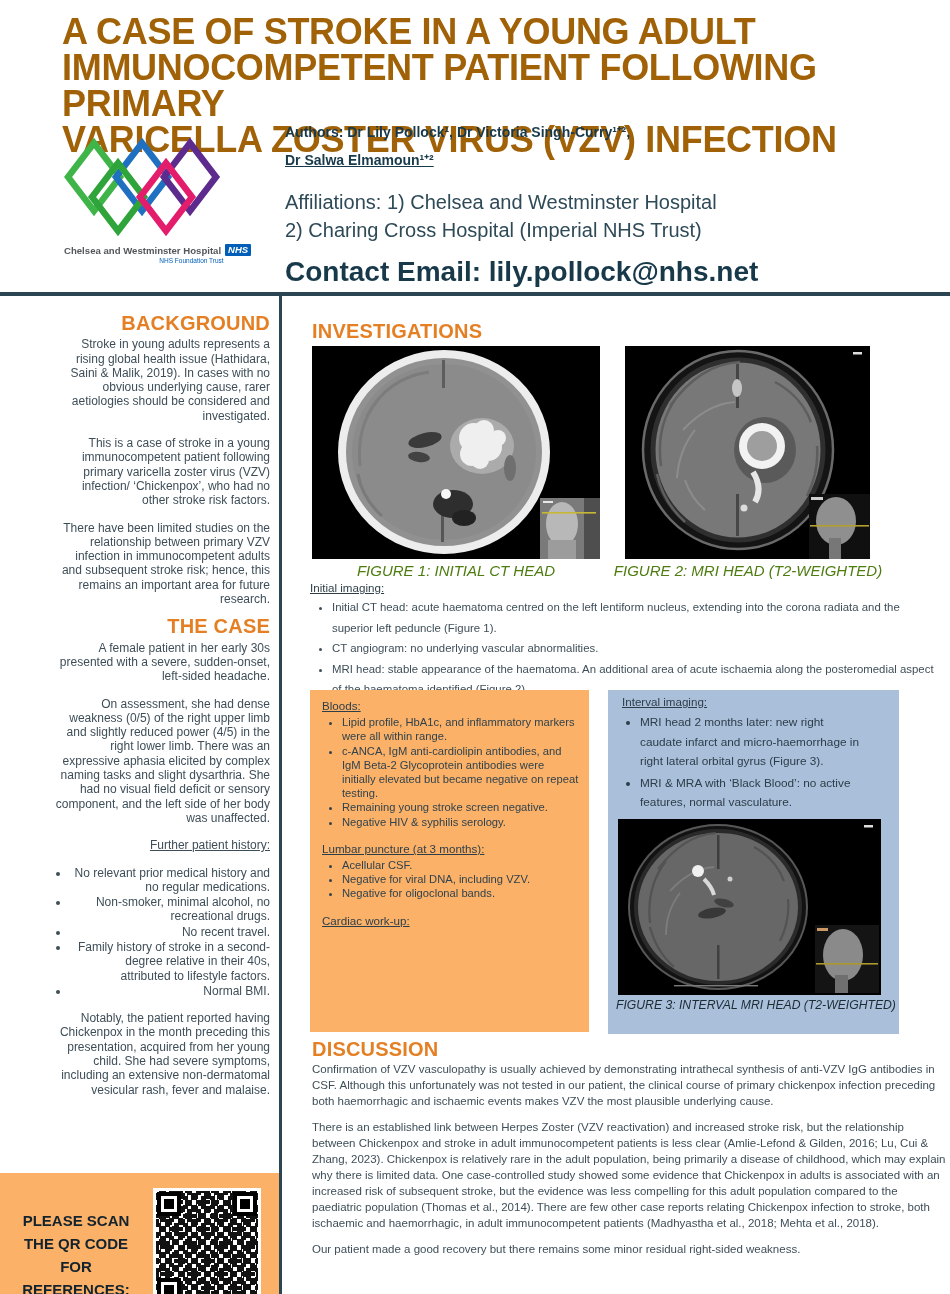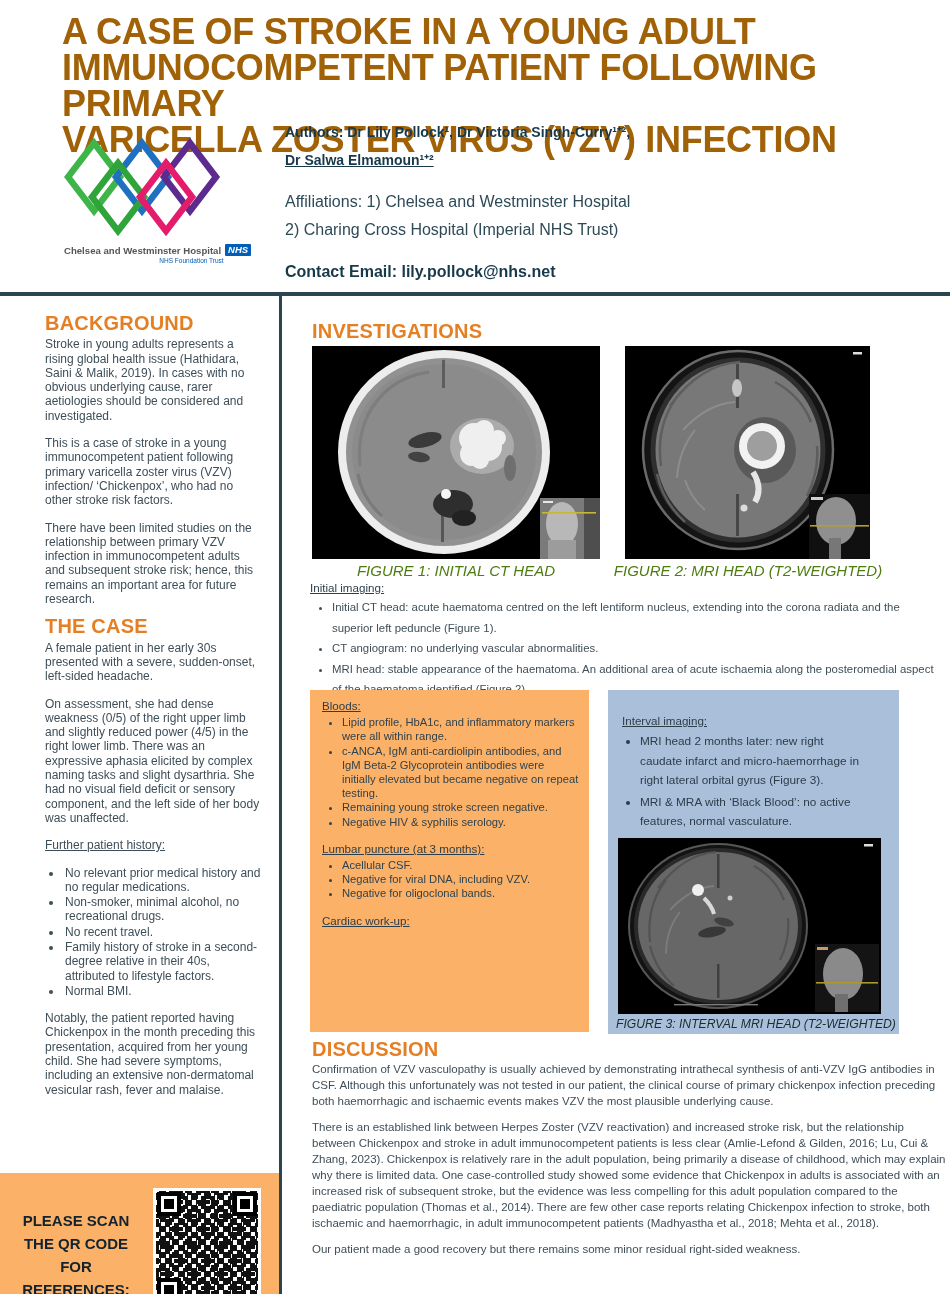--- a/index.html
+++ b/index.html
@@ -4,36 +4,36 @@
 <style>
   html,body{margin:0;padding:0;background:#e8e8e8;}
   .poster{position:relative;width:950px;height:1294px;background:#ffffff;overflow:hidden;
           font-family:"Liberation Sans", sans-serif;color:#3e4e58;}
   
   .title{position:absolute;left:62px;top:14px;width:820px;font-weight:bold;
          font-size:36px;line-height:36px;color:#a16207;letter-spacing:-0.3px;}
   .author-block{position:absolute;left:285px;top:118px;width:655px;color:#24404e;}
   .authors-l1,.authors-l2{font-weight:bold;font-size:14px;line-height:28px;color:#17394a;}
   .authors-l2{text-decoration:underline;margin-bottom:14px;}
-  .affil{font-size:16px;line-height:28px;color:#2e4a57;}
-  .contact{font-weight:bold;font-size:16px;line-height:28px;color:#17394a;margin-top:14px;}
+  .affil{font-size:20px;line-height:28px;color:#2e4a57;}
+  .contact{font-weight:bold;font-size:28px;line-height:28px;color:#17394a;margin-top:14px;}
   
   .logo{position:absolute;left:64px;top:138px;width:185px;}
   .logo-text-row{display:flex;align-items:center;gap:4px;margin-top:2px;}
   .logo-hosp{font-size:9.6px;font-weight:bold;color:#54565a;white-space:nowrap;}
   .nhs-tile{background:#005eb8;color:#fff;font-weight:bold;font-style:italic;
             font-size:9.5px;padding:0 3px;line-height:12px;border-radius:1px;}
   .logo-trust{font-size:6.5px;color:#005eb8;text-align:center;margin-left:70px;margin-top:1px;}
   
   .hrule{position:absolute;left:0;top:292px;width:950px;height:4px;background:#2b4652;}
   .vrule{position:absolute;left:279px;top:296px;width:3px;height:998px;background:#2b4652;z-index:5;}
   
   .sec-head{font-weight:bold;font-size:20px;letter-spacing:0.2px;color:#e57f24;margin:0 0 7px 0;}
   
-  .left-col{position:absolute;left:45px;top:316px;width:218px;font-size:12px;line-height:14.3px;}
+  .left-col{position:absolute;left:52px;top:316px;width:218px;font-size:12px;line-height:14.3px;text-align:right;}
   .left-col p{margin:0 0 13px 0;}
   .case-head{margin-top:6px;}
   .hist-label{text-decoration:underline;margin:2px 0 12px 0;}
   .left-col ul{margin:0 0 13px 0;padding-left:18px;}
   .left-col li{margin:0 0 1px 0;padding-left:2px;}
   
   .refs-box{position:absolute;left:0;top:1173px;width:282px;height:121px;background:#fbb168;z-index:4;}
   .refs-text{position:absolute;left:2px;top:36px;width:148px;text-align:center;
              font-weight:bold;font-size:15px;line-height:23px;color:#13232e;}
   .qr{position:absolute;left:153px;top:15px;width:108px;height:118px;background:#fff;
@@ -58,21 +58,21 @@
   .ul-label{text-decoration:underline;font-size:11.6px;color:#2e3e48;}
   .init-block ul{margin:3px 0 0 0;padding-left:22px;}
   .init-block li{margin:0;line-height:20.5px;}
   
   .bloods-box{position:absolute;left:310px;top:690px;width:279px;height:342px;background:#fbb168;
               box-sizing:border-box;padding:9px 10px 6px 12px;font-size:11.2px;line-height:14.2px;color:#30424c;}
   .bloods-box .sect{margin-bottom:13px;}
   .bloods-box ul{margin:2px 0 0 0;padding-left:20px;}
   .bloods-box li{margin:0;}
   .interval-box{position:absolute;left:608px;top:690px;width:291px;height:344px;background:#aabfda;
-                box-sizing:border-box;padding:24px 10px 4px 14px;font-size:11.8px;color:#2c3d48;}
+                box-sizing:border-box;padding:5px 10px 4px 14px;font-size:11.8px;color:#2c3d48;}
   .interval-box ul{margin:4px 0 0 0;padding-left:18px;}
   .interval-box li{margin:0 0 2px 0;line-height:19.5px;padding-right:28px;}
   .fig3{position:relative;width:263px;height:176px;background:#000;margin:6px 0 3px -4px;}
   .cap3{font-style:italic;font-size:12.2px;color:#1c2b34;text-align:center;margin-left:-6px;white-space:nowrap;}
   
   .disc-block{position:absolute;left:312px;top:1041px;width:634px;font-size:11.5px;line-height:16px;}
   .disc-block p{margin:0 0 10px 0;}
   .disc-block .sec-head{margin-bottom:4px;}
 </style>
 </head>

